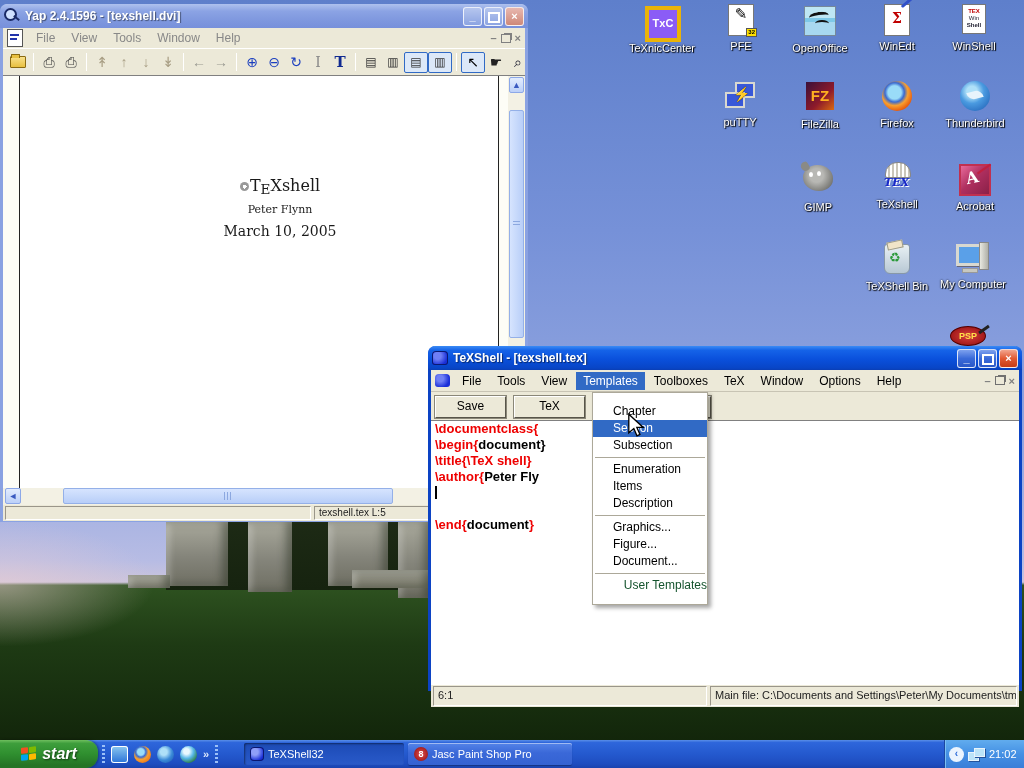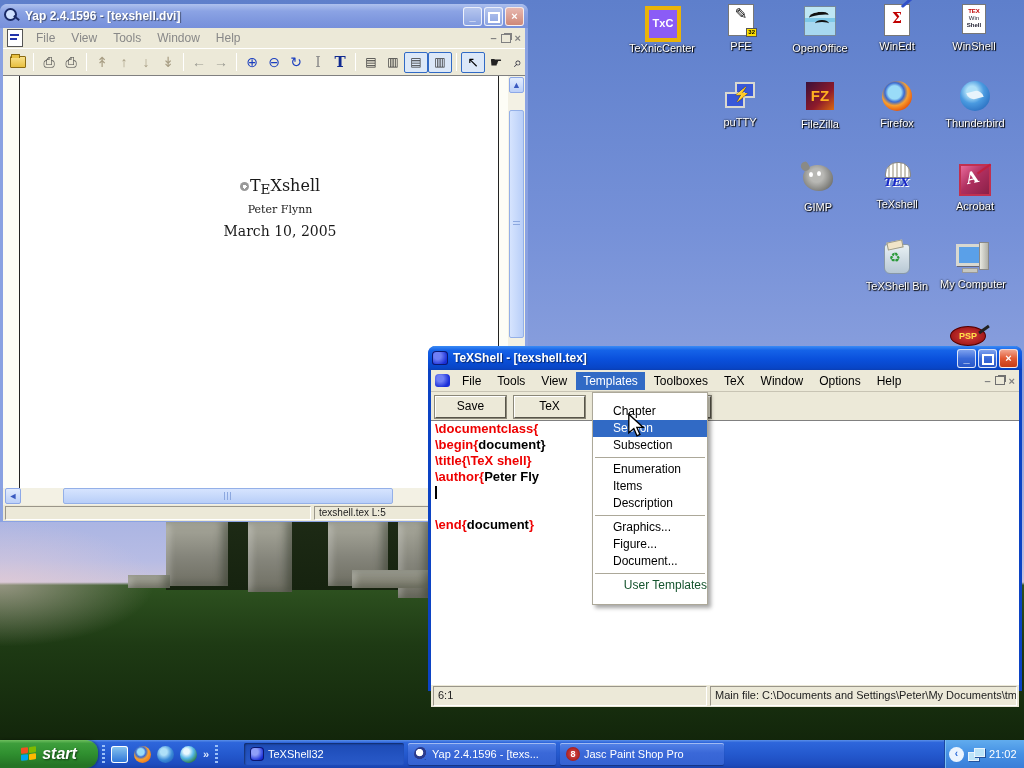--- a/index.html
+++ b/index.html
@@ -463,24 +463,20 @@
       <div class="qlicon" style="border-radius: 50%; background: radial-gradient(circle at 40% 35%, rgb(174, 224, 248) 0px, rgb(174, 224, 248) 22%, rgb(58, 138, 216) 55%, rgb(26, 80, 168) 100%);"></div>
       <div class="qlicon" style="border-radius: 50%; background: radial-gradient(circle at 38% 32%, rgb(232, 248, 255) 0px, rgb(232, 248, 255) 18%, rgb(88, 184, 232) 45%, rgb(42, 122, 56) 80%, rgb(26, 90, 40) 100%);"></div>
       <div style="color: rgb(220, 232, 252); font: bold 11px &quot;Liberation Sans&quot;, sans-serif;">»</div>
       <div class="qlhandle"></div>
     </div>
   <div class="taskbtnrow" id="taskbtns">
       <div class="taskbtn active" style="width: 160px;">
         <span class="ticon" style="border-radius: 4px; background: radial-gradient(circle at 35% 35%, rgb(143, 159, 248) 0px, rgb(143, 159, 248) 25%, rgb(26, 47, 216) 70%); box-shadow: rgb(10, 24, 112) 0px 0px 0px 1px inset;"></span>
         <span>TeXShell32</span>
       </div>
-      <div class="taskbtn" style="width: 148px;">
-        <span class="ticon" style="border-radius: 50%; background: radial-gradient(circle at 40% 40%, rgb(255, 255, 255) 0px, rgb(255, 255, 255) 28%, rgb(42, 58, 140) 34%, rgb(42, 58, 140) 52%, transparent 56%); box-shadow: rgb(0, 0, 0) 3px 4px 0px -5px;"></span>
-        <span>Yap 2.4.1596 - [texs...</span>
-      </div>
       <div class="taskbtn" style="width: 164px;">
         <span class="ticon" style="border-radius: 50%; background: radial-gradient(rgb(224, 80, 80), rgb(142, 10, 10)); color: rgb(255, 255, 255); font: bold 9px / 14px &quot;Liberation Sans&quot;, sans-serif; text-align: center;">8</span>
         <span>Jasc Paint Shop Pro</span>
       </div>
     </div>
   <div id="tray">
     <div class="chevcircle">‹</div>
     <div class="netic">
         <i style="left:0;top:4px;"></i>
         <i style="left:6px;top:0;"></i>

